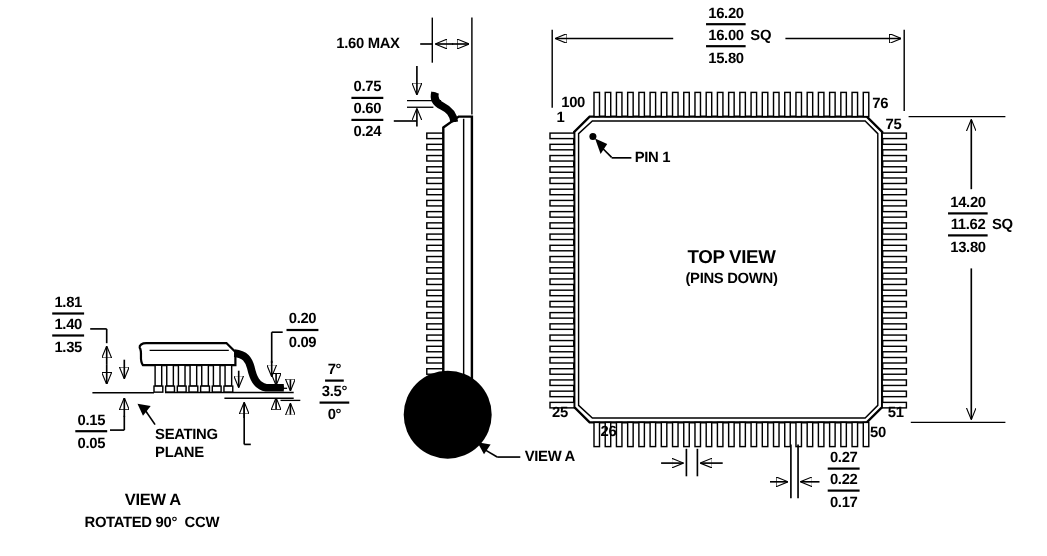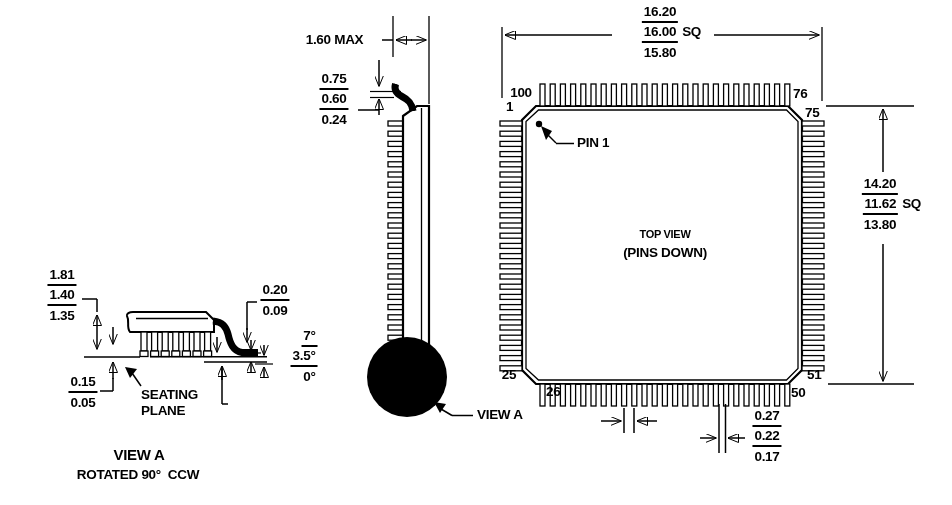--- a/index.html
+++ b/index.html
@@ -5,25 +5,25 @@
   html,body{margin:0;padding:0;background:#fff}
   #stage{position:relative;width:952px;height:505px;background:#fff;overflow:hidden;
          font-family:"Liberation Sans",sans-serif;color:#000}
   #lines{position:absolute;left:0;top:0}
   #lines line,#lines path{stroke:#000;fill:none}
   #lines rect{fill:#fff;stroke:#000;stroke-width:1.3}
   .lbl{position:absolute;font-weight:bold;font-size:13.5px;letter-spacing:-0.3px;
        line-height:14px;white-space:nowrap}
   .ctr{transform:translateX(-50%)}
   .right{text-align:center}
-  .t17{font-size:11px}
+  .t17{font-size:17px}
   .t15{font-size:15px}
   .pre{white-space:pre}
   .ds{position:absolute;transform:translateX(-50%);display:flex;flex-direction:column;
-      align-items:flex-end;font-weight:bold;font-size:13.5px;letter-spacing:-0.3px;
+      align-items:center;font-weight:bold;font-size:13.5px;letter-spacing:-0.3px;
       line-height:14px;background:#fff;padding:0 2px;text-align:center}
   .ds span{display:block}
   .ds .u{border-bottom:2px solid #000;padding:0 2px 2px;margin-bottom:2px}
   .ds .plain{padding:1px 2px 0}
   .ds .row{position:relative}
   .ds .sq{position:absolute;left:100%;top:0;margin-left:4px;border:0}
   .twolines span{display:block}
 </style>
 </head>
 <body>

